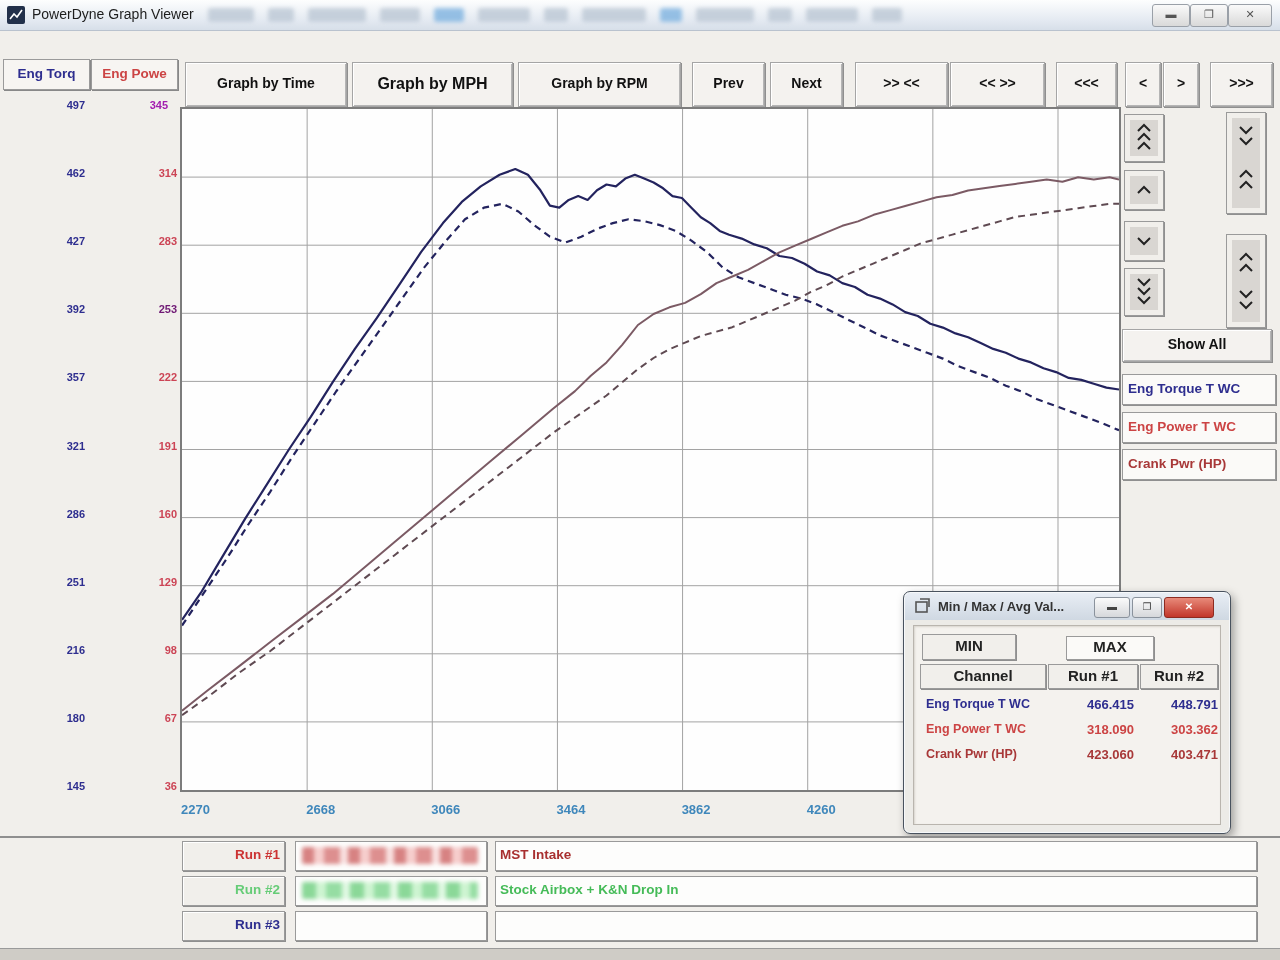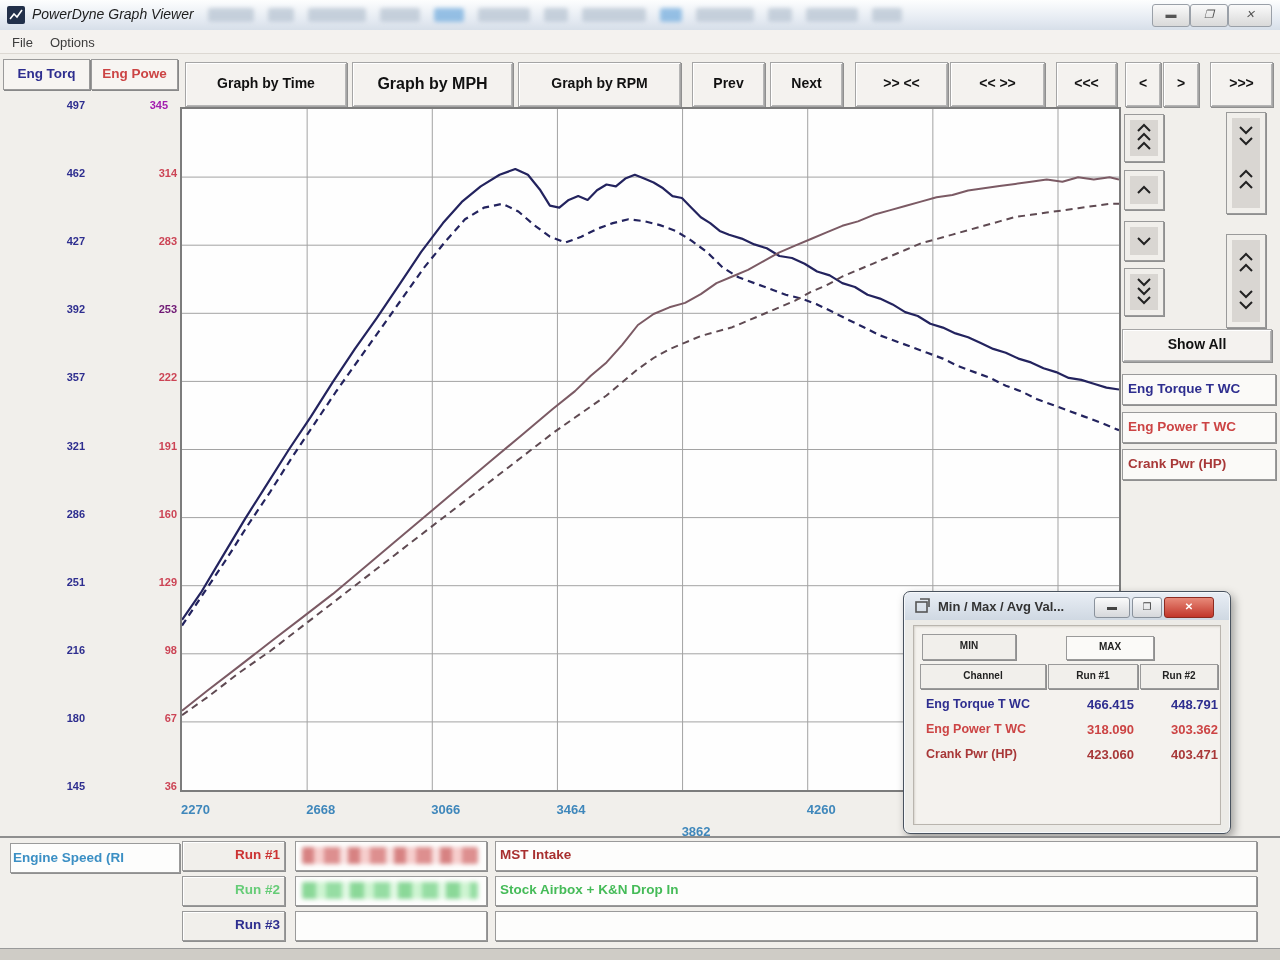--- a/index.html
+++ b/index.html
@@ -1,21 +1,21 @@
 <!DOCTYPE html>
 <html><head>
 <meta charset="utf-8">
 <style>
   html,body{margin:0;padding:0;width:1280px;height:960px;overflow:hidden;
     font-family:"Liberation Sans",sans-serif;background:#f1efeb;}
   #root{position:absolute;left:0;top:0;width:1280px;height:960px;background:#f1efeb;}
   .abs{position:absolute;}
   
   #titlebar{left:0;top:0;width:1280px;height:30px;
-    background:linear-gradient(#fdfefe,#e3e9f1 70%,#d7dfe9);border-bottom:1px solid #b9c2ce;font-style:italic;}
+    background:linear-gradient(#fdfefe,#e3e9f1 70%,#d7dfe9);border-bottom:1px solid #b9c2ce;}
   #app-icon{left:7px;top:6px;width:18px;height:18px;background:#22304a;border-radius:2px;}
   #app-icon svg{position:absolute;left:2px;top:2px;}
   #title-text{left:32px;top:6px;font-size:14px;color:#1d1d1d;}
   .redact{top:8px;height:14px;border-radius:3px;filter:blur(2px);opacity:.8;}
   .cap-btn{top:4px;width:36px;height:21px;background:linear-gradient(#fafafa,#d9d9d9);
     border:1px solid #9aa0a8;border-radius:3px;text-align:center;font-size:11px;line-height:19px;color:#555;}
   
   #menubar{left:0;top:30px;width:1280px;height:23px;background:#f4f2ef;border-bottom:1px solid #dcd8d2;}
   .menu-item{top:3px;font-size:13px;color:#3c3c3c;padding:2px 6px;}
   
@@ -37,21 +37,21 @@
   
   #dialog{left:903px;top:591px;width:326px;height:241px;border-radius:7px;
     background:linear-gradient(#e9eef5,#cfd8e2 28px,#ecebe7 28px,#ecebe7);
     border:1px solid #49525e;box-shadow:3px 4px 10px rgba(0,0,0,.35), inset 0 0 0 1px #f6f8fa;}
   #dialog-title{left:34px;top:7px;font-size:13px;font-weight:bold;color:#333;}
   .dlg-cap{top:5px;height:19px;border:1px solid #8a929c;border-radius:3px;
     background:linear-gradient(#fbfbfb,#d6d8db);text-align:center;font-size:10px;line-height:17px;color:#444;}
   #dlg-body{left:9px;top:33px;width:306px;height:198px;background:#f4f2ee;
     border:1px solid #b9b5ae;box-shadow:inset 1px 1px 2px #d8d4cd;}
   .dlg-cell{border:1px solid #9a9a9a;box-shadow:1px 1px 0 #8f8f8f;background:#f1efeb;
-    font-weight:bold;font-size:10px;text-align:center;color:#222;}
+    font-weight:bold;font-size:15px;text-align:center;color:#222;}
   .dlg-row-label{font-weight:bold;font-size:12.5px;}
   .dlg-val{font-weight:bold;font-size:13px;text-align:right;}
   
   #bottom{left:0;top:836px;width:1280px;height:112px;border-top:2px solid #8f8f8f;background:#f1efeb;}
   .cell{border:1px solid #9a9a9a;box-shadow:inset 1px 1px 0 #fff,1px 1px 0 #8f8f8f;background:#f1efeb;}
   .field{border:1px solid #9a9a9a;box-shadow:1px 1px 0 #8f8f8f;background:#fdfdfc;overflow:hidden;}
   .runlab{font-weight:bold;font-size:13.5px;text-align:right;padding-right:4px;line-height:26px;}
   .desc{font-weight:bold;font-size:13.5px;line-height:26px;padding-left:4px;white-space:nowrap;}
   .redact-bar{position:absolute;left:6px;top:5px;height:17px;width:176px;border-radius:2px;filter:blur(2.2px);}
   .redact-red{background:repeating-linear-gradient(90deg,rgba(195,65,65,.65) 0 12px,rgba(235,130,130,.38) 12px 22px,rgba(200,70,70,.6) 22px 38px,rgba(240,160,160,.3) 38px 46px);}
@@ -83,24 +83,20 @@
         <div class="abs redact" style="left:696px;width:58px;background:#bcc8d5"></div>
         <div class="abs redact" style="left:768px;width:24px;background:#bcc8d5"></div>
         <div class="abs redact" style="left:806px;width:52px;background:#bcc8d5"></div>
         <div class="abs redact" style="left:872px;width:30px;background:#bcc8d5"></div>
       </div>
     <div class="abs cap-btn" style="left:1152px">▬</div>
     <div class="abs cap-btn" style="left:1190px">❐</div>
     <div class="abs cap-btn" style="left:1228px;width:42px">✕</div>
   </div>
 
-  <div class="abs" id="menubar">
-    <div class="abs menu-item" style="left:6px">File</div>
-    <div class="abs menu-item" style="left:44px">Options</div>
-  </div>
 
   <div class="abs tab" style="left:3px;top:59px;width:85px;height:29px;line-height:27px;font-size:13.5px">
     <span style="color:#2e2e8f">Eng Torq</span>
   </div>
   <div class="abs tab" style="left:91px;top:59px;width:85px;height:29px;line-height:27px;font-size:13.5px">
     <span style="color:#cc4444">Eng Powe</span>
   </div>
 
   <div id="toolbar">
       <div class="abs btn" style="left:185px;top:62px;width:160px;height:43px;font-size:14px;line-height:41px">Graph by Time</div>
@@ -166,21 +162,21 @@
         <path d="M0.0,601.7 L25.2,581.8 L56.6,557.6 L88.0,533.3 L119.5,509.1 L150.9,484.9 L182.4,458.4 L213.8,432.0 L245.3,405.5 L276.7,379.1 L308.1,352.6 L339.6,326.2 L371.0,299.7 L393.0,282.1 L408.8,266.7 L424.5,253.4 L440.2,235.8 L455.9,216.0 L471.6,205.0 L487.4,198.3 L503.1,193.9 L518.8,185.1 L534.5,174.1 L550.3,167.5 L566.0,160.9 L581.7,152.1 L597.4,143.3 L613.1,136.6 L628.9,130.0 L644.6,123.4 L660.3,116.8 L676.0,112.4 L691.7,105.8 L707.5,101.4 L723.2,97.0 L738.9,92.6 L754.6,88.2 L770.4,86.0 L786.1,81.5 L801.8,79.3 L817.5,77.1 L833.2,74.9 L849.0,72.7 L864.7,70.5 L880.4,72.7 L896.1,68.3 L911.8,70.5 L927.6,68.3 L937.0,70.5" fill="none" stroke="#7b5a64" stroke-width="2" stroke-dasharray="none" stroke-linejoin="round"></path>
         <path d="M0.0,606.1 L25.2,588.4 L56.6,564.2 L88.0,542.2 L119.5,517.9 L150.9,493.7 L182.4,469.4 L213.8,445.2 L245.3,420.9 L276.7,396.7 L308.1,372.5 L339.6,348.2 L371.0,324.0 L393.0,308.5 L408.8,297.5 L424.5,286.5 L440.2,273.3 L455.9,260.1 L471.6,249.0 L487.4,240.2 L503.1,233.6 L518.8,227.0 L534.5,222.6 L550.3,218.2 L566.0,211.6 L581.7,205.0 L597.4,198.3 L613.1,191.7 L628.9,182.9 L644.6,176.3 L660.3,167.5 L676.0,160.9 L691.7,154.3 L707.5,147.7 L723.2,141.0 L738.9,134.4 L754.6,130.0 L770.4,125.6 L786.1,121.2 L801.8,116.8 L817.5,112.4 L833.2,108.0 L849.0,105.8 L864.7,103.6 L880.4,101.4 L896.1,99.2 L911.8,97.0 L927.6,94.8 L937.0,94.8" fill="none" stroke="#5f4a52" stroke-width="2" stroke-dasharray="7 5" stroke-linejoin="round"></path>
       </svg>
   </div>
 
   <div id="x-axis">
       <div class="abs xlab" style="left:150px;top:802px">2270</div>
       <div class="abs xlab" style="left:275.14295302013426px;top:802px">2668</div>
       <div class="abs xlab" style="left:400.2859060402685px;top:802px">3066</div>
       <div class="abs xlab" style="left:525.4288590604027px;top:802px">3464</div>
-      <div class="abs xlab" style="left:650.571812080537px;top:824px">3862</div>
+      <div class="abs xlab" style="left:650.571812080537px;top:802px">3862</div>
       <div class="abs xlab" style="left:775.7147651006711px;top:802px">4260</div>
       <div class="abs xlab" style="left:900.8577181208054px;top:802px">4658</div>
       <div class="abs xlab" style="left:1026.0006711409396px;top:802px">5056</div>
     </div>
 
   <div class="abs scroll-btn" style="left:1124px;top:114px;width:38px;height:46px">
     <div class="scroll-inner">
       <svg width="16" height="30" viewBox="0 0 16 30">
           <g fill="none" stroke="#222" stroke-width="2">
             <polyline points="2,8 8,2 14,8"></polyline>
@@ -279,23 +275,20 @@
           <div class="abs" style="left:0;top:118px;width:306px;height:24px">
             <div class="abs dlg-row-label" style="left:12px;top:3px;width:150px;color:#a83838">Crank Pwr (HP)</div>
             <div class="abs dlg-val" style="left:130px;top:3px;width:90px;color:#a83838">423.060</div>
             <div class="abs dlg-val" style="left:222px;top:3px;width:82px;color:#a83838">403.471</div>
           </div>
         </div>
     </div>
   </div>
 
   <div class="abs" id="bottom">
-    <div class="abs field" style="left:10px;top:5px;width:168px;height:28px;line-height:26px">
-      <span class="desc" style="color:#3b8fc4;padding-left:2px">Engine Speed (RI</span>
-    </div>
     <div id="run-rows">
         <div class="abs cell" style="left:182px;top:3px;width:101px;height:28px">
           <div class="runlab" style="color:#cc3333">Run #1</div>
         </div>
         <div class="abs field" style="left:295px;top:3px;width:190px;height:28px">
           <div class="redact-bar redact-red" style=""></div>
         </div>
         <div class="abs field" style="left:495px;top:3px;width:760px;height:28px">
           <div class="desc" style="color:#a83030">MST Intake</div>
         </div>

